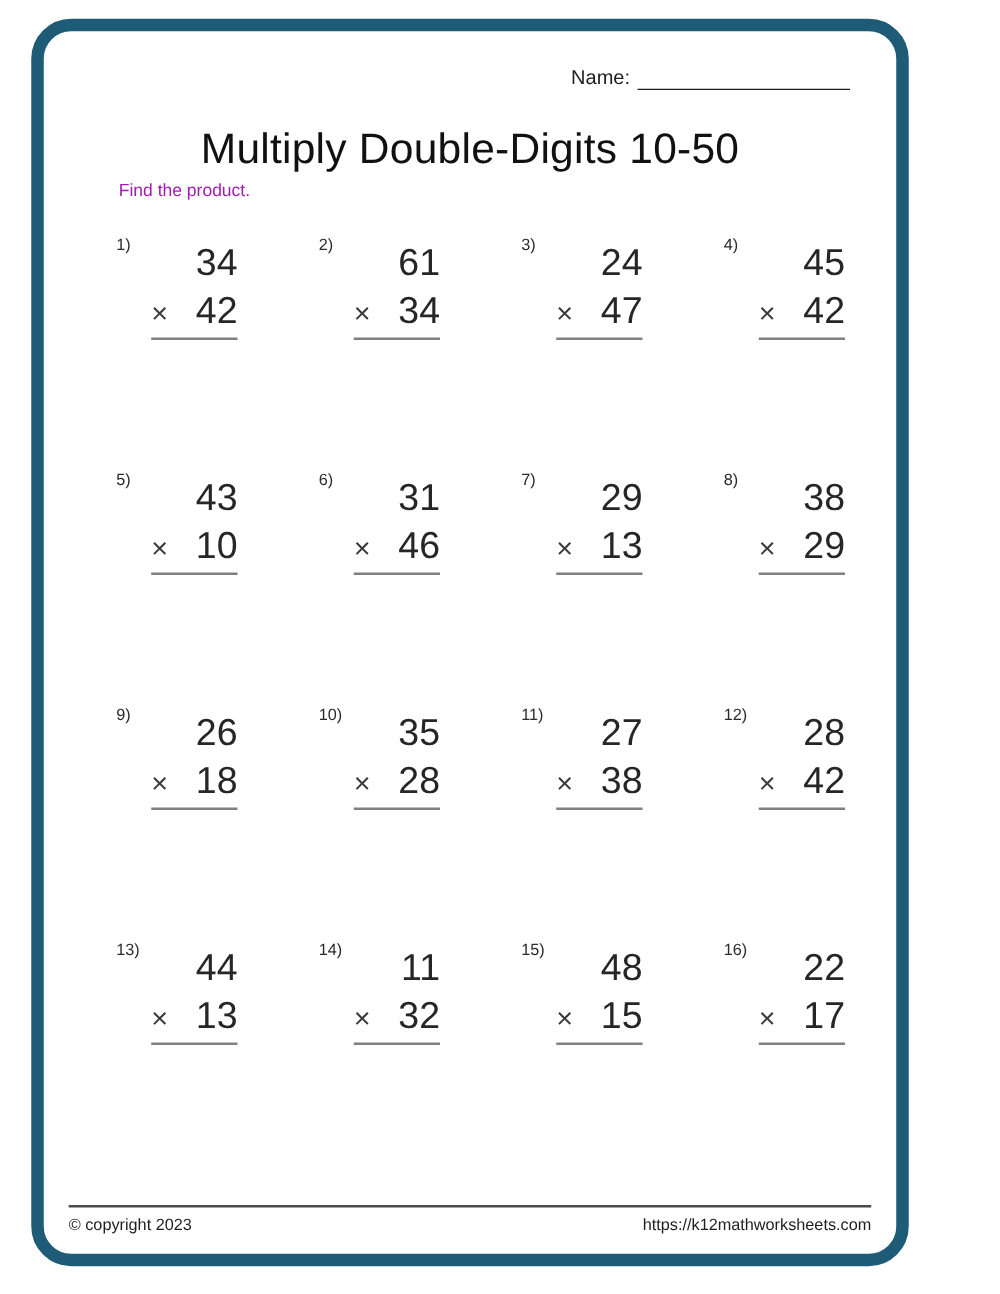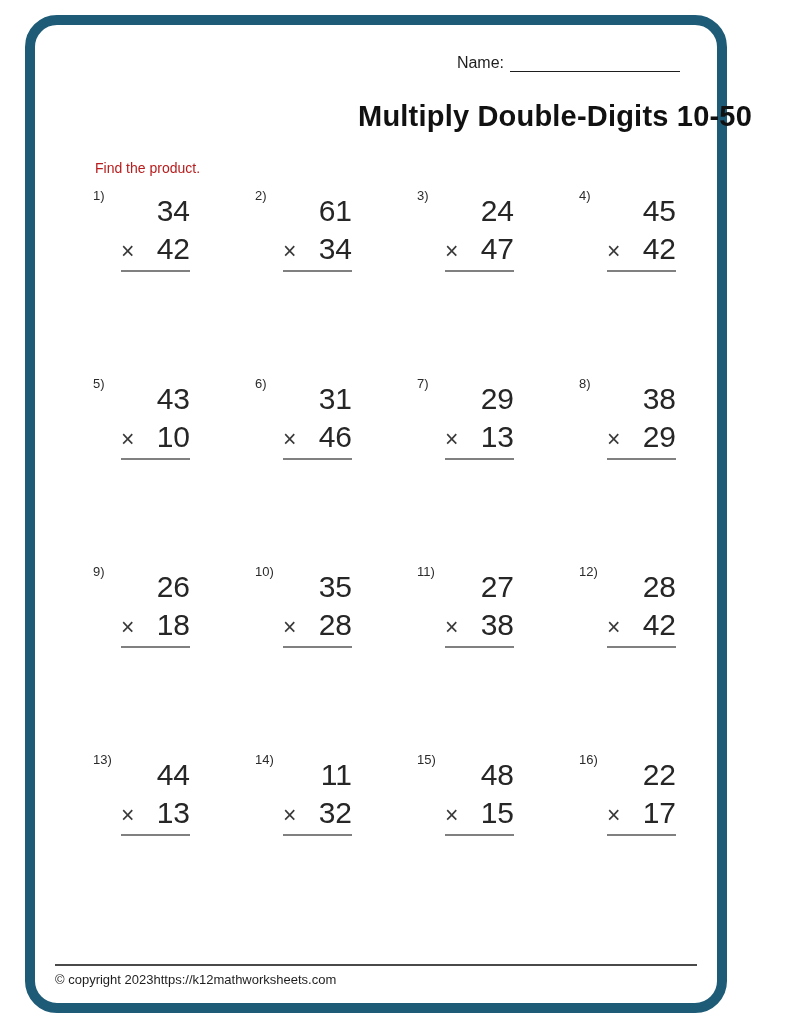--- a/index.html
+++ b/index.html
@@ -43,32 +43,32 @@
     display: inline-block;
     width: 170px;
     height: 16px;
     border-bottom: 1.5px solid #1e1e1e;
   }
   .title {
     position: absolute;
     top: 100px;
     left: 0;
     width: 100%;
-    text-align: right;
-    font-size: 29px;
-    font-weight: 700;
+    text-align: center;
+    font-size: 34px;
+    font-weight: 400;
     color: #111111;
     letter-spacing: 0.2px;
   }
   .instructions {
     position: absolute;
     left: 95px;
-    top: 160px;
+    top: 144px;
     font-size: 14px;
-    color: #b91c1c;
+    color: #a21caf;
   }
   .problems-grid {
     position: absolute;
     left: 93px;
     top: 186px;
     display: grid;
     grid-template-columns: repeat(4, 162px);
     grid-auto-rows: 188px;
   }
   .problem { position: relative; }
@@ -108,21 +108,21 @@
     margin-top: 5px;
   }
   .footer {
     position: absolute;
     left: 55px;
     right: 55px;
     top: 964px;
     border-top: 2px solid #4a4a4a;
     padding-top: 6px;
     display: flex;
-    justify-content: flex-start;
+    justify-content: space-between;
     align-items: baseline;
     font-size: 13px;
     color: #1e1e1e;
   }
 </style>
 </head>
 <body>
 
 <div class="page">
   <div class="frame"></div>

